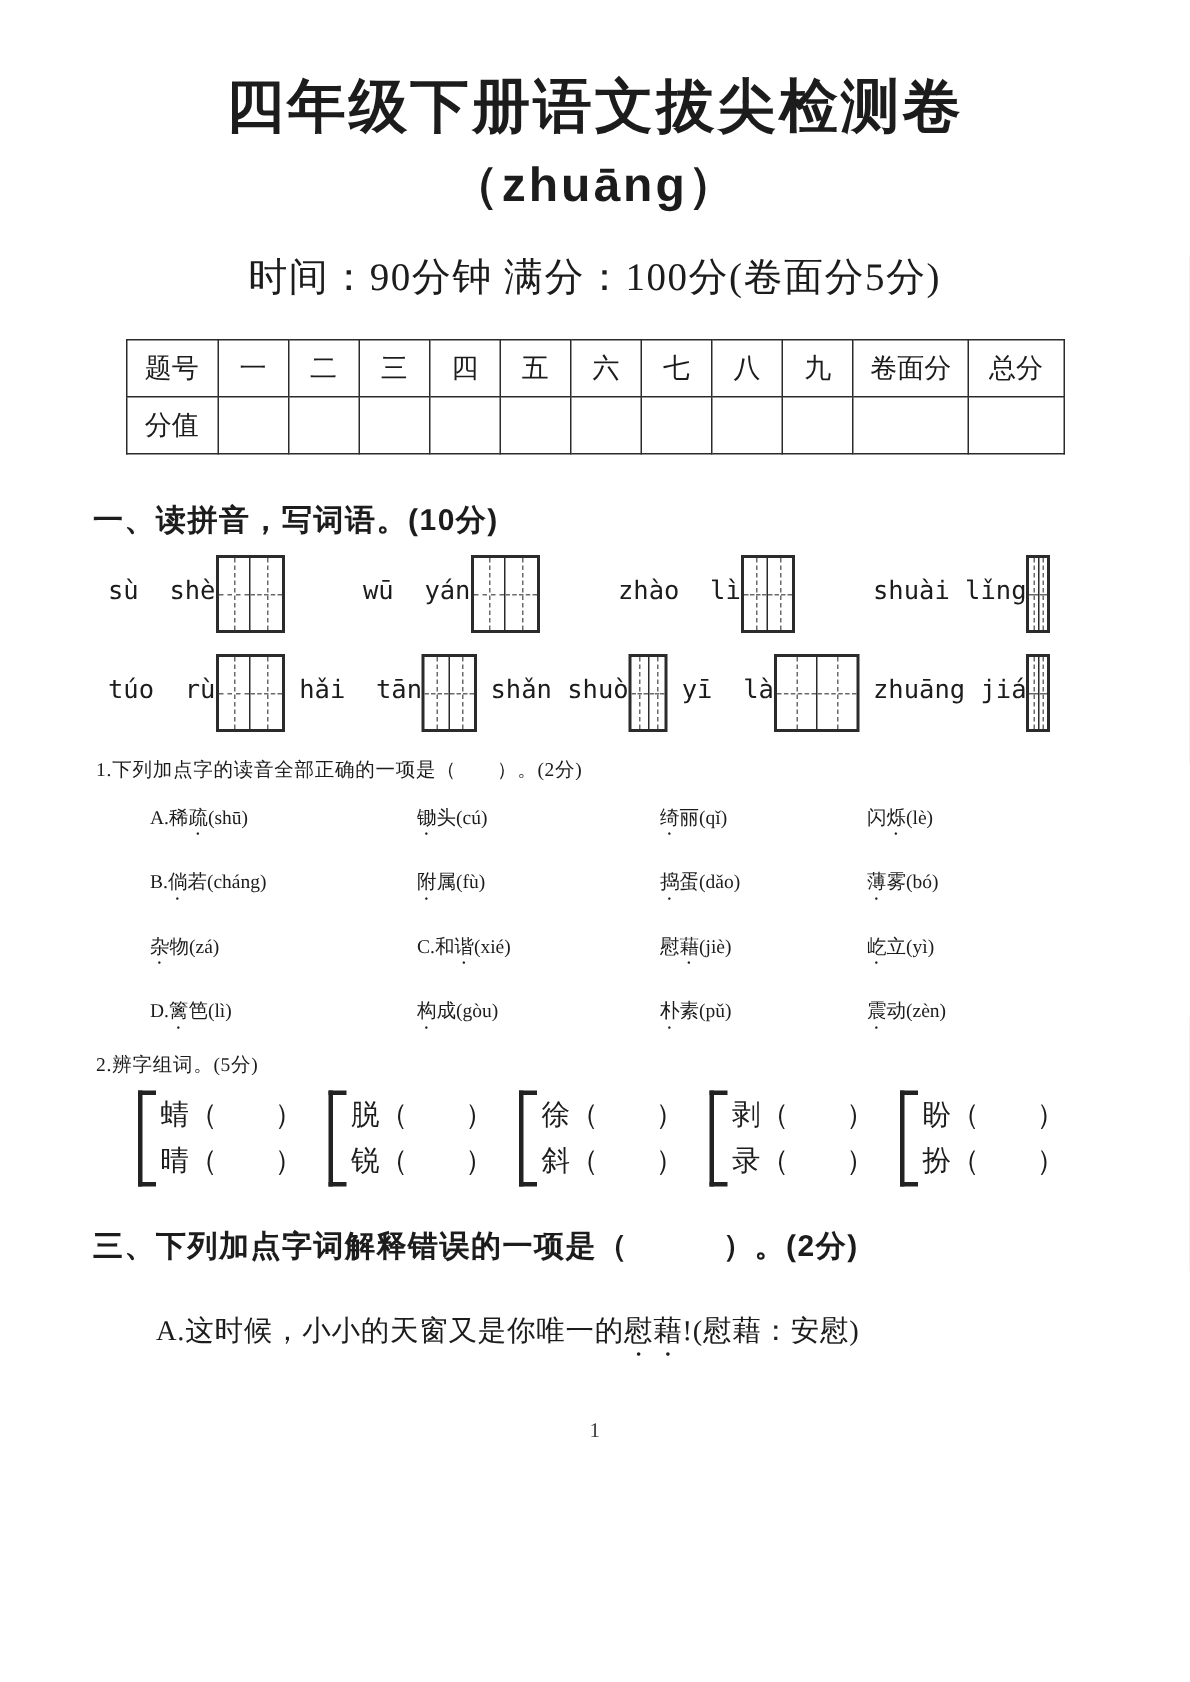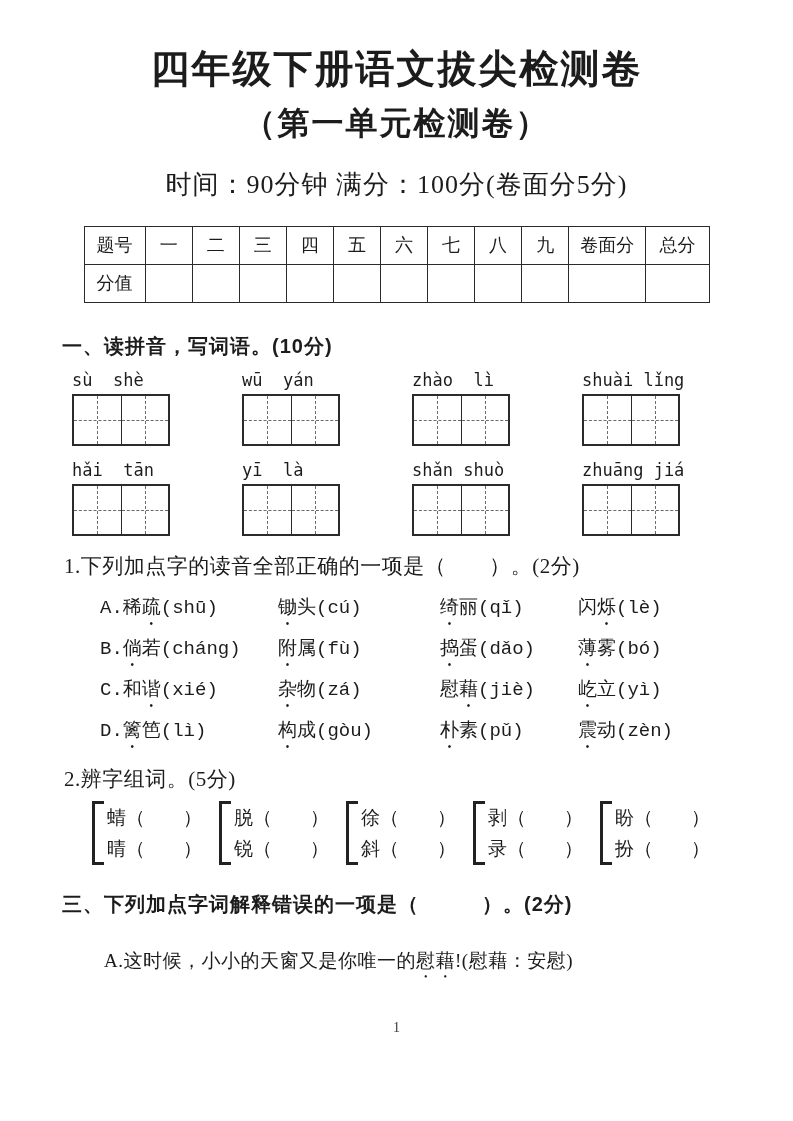--- a/index.html
+++ b/index.html
@@ -4,21 +4,21 @@
 <style>
   html,body{margin:0;padding:0;background:#e8e8e8;}
   .page{
     width:793px;height:1121px;background:#ffffff;margin:0 auto;
     overflow:hidden;position:relative;color:#1c1c1c;
     font-family:"Liberation Serif","DejaVu Serif",serif;
   }
   
   .title{
     margin:50px 0 0 0;text-align:center;
-    font-family:Liberation Mono, monospace;
+    font-family:Liberation Sans, sans-serif;
     font-weight:900;font-size:39px;line-height:1.15;letter-spacing:2px;
   }
   .subtitle{
     margin-top:8px;text-align:center;
     font-family:"Liberation Sans","DejaVu Sans",sans-serif;
     font-weight:900;font-size:32px;line-height:1.25;letter-spacing:2px;
   }
   .meta{margin-top:24px;text-align:center;font-size:26px;letter-spacing:1px;}
   
   .score-table{
@@ -38,44 +38,44 @@
     font-family:"Liberation Sans","DejaVu Sans",sans-serif;
     font-weight:700;font-size:20px;letter-spacing:1px;
   }
   .sec1-heading{margin:30px 0 0 62px;}
   .sec2-heading{margin:26px 0 0 62px;}
   .sec3-heading{margin:26px 0 0 62px;}
   
   .py-row{
     margin:10px 0 0 72px;width:628px;display:flex;justify-content:space-between;
   }
-  .py-unit{width:118px;display:flex;flex-direction:column;align-items:flex-start;}
+  .py-unit{width:118px;display:flex;flex-direction:row;align-items:center;}
   .py-label{
     font-family:"DejaVu Sans Mono",monospace;font-size:17px;white-space:pre;
     margin-bottom:4px;
   }
   .wbox{
     width:94px;height:48px;border:2px solid #2b2b2b;display:flex;box-sizing:content-box;
     position:relative;
   }
   .wbox .cell{flex:1;position:relative;border-right:1.6px solid #2b2b2b;}
   .wbox .cell:last-child{border-right:none;}
   .wbox .cell::before{
     content:"";position:absolute;left:50%;top:0;bottom:0;border-left:1px dashed #6a6a6a;
   }
   .wbox .cell::after{
     content:"";position:absolute;top:50%;left:0;right:0;border-top:1px dashed #6a6a6a;
   }
   .py-row.second{margin-top:14px;}
   
-  .q-stem{margin:16px 0 0 64px;font-size:21px;letter-spacing:0.5px;}
+  .q-stem{margin:16px 0 0 64px;font-size:13px;letter-spacing:0.5px;}
   .options{
     margin:14px 0 0 100px;display:grid;
     grid-template-columns:178px 162px 138px auto;
-    row-gap:5px;font-size:19px;align-items:baseline;font-family:Liberation Mono, monospace;
+    row-gap:19px;font-size:13px;align-items:baseline;
   }
   .dotted{
     -webkit-text-emphasis:filled dot #1c1c1c;text-emphasis:filled dot #1c1c1c;
     -webkit-text-emphasis-position:under right;text-emphasis-position:under right;
   }
   
   .groups{
     margin:8px 0 0 92px;width:618px;display:flex;justify-content:space-between;
   }
   .group{display:flex;align-items:center;}
@@ -89,21 +89,21 @@
   
   .sent-a{margin:30px 0 0 104px;font-size:19px;letter-spacing:0.5px;}
   .page-num{margin-top:38px;text-align:center;font-size:14px;color:#3a3a3a;}
 </style>
 </head>
 <body>
 
 <div class="page">
 
   <div class="title">四年级下册语文拔尖检测卷</div>
-  <div class="subtitle">（第一单元检测卷）</div>
+  <div class="subtitle">（zhuāng）</div>
   <div class="meta">时间：90分钟  满分：100分(卷面分5分)</div>
 
   <table class="score-table">
     <tbody>
         <tr>
       <td class="c-label">题号</td>
       <td class="c-num">一</td>
       <td class="c-num">二</td>
       <td class="c-num">三</td>
       <td class="c-num">四</td>
@@ -160,35 +160,42 @@
       <span class="py-label">shuài lǐng</span>
       <div class="wbox">
           <div class="cell"></div>
           <div class="cell"></div>
         </div>
     </div>
   </div>
 
   <div class="py-row second">
     <div class="py-unit">
+      <span class="py-label">túo  rù</span>
+      <div class="wbox">
+          <div class="cell"></div>
+          <div class="cell"></div>
+        </div>
+    </div>
+    <div class="py-unit">
       <span class="py-label">hǎi  tān</span>
       <div class="wbox">
           <div class="cell"></div>
           <div class="cell"></div>
         </div>
     </div>
     <div class="py-unit">
+      <span class="py-label">shǎn shuò</span>
+      <div class="wbox">
+          <div class="cell"></div>
+          <div class="cell"></div>
+        </div>
+    </div>
+    <div class="py-unit">
       <span class="py-label">yī  là</span>
-      <div class="wbox">
-          <div class="cell"></div>
-          <div class="cell"></div>
-        </div>
-    </div>
-    <div class="py-unit">
-      <span class="py-label">shǎn shuò</span>
       <div class="wbox">
           <div class="cell"></div>
           <div class="cell"></div>
         </div>
     </div>
     <div class="py-unit">
       <span class="py-label">zhuāng jiá</span>
       <div class="wbox">
           <div class="cell"></div>
           <div class="cell"></div>
@@ -203,22 +210,22 @@
     <span><span>A.</span><span>稀</span><span class="dotted">疏</span><span>(shū)</span></span>
     <span><span></span><span class="dotted">锄</span><span>头(cú)</span></span>
     <span><span></span><span class="dotted">绮</span><span>丽(qǐ)</span></span>
     <span><span>闪</span><span class="dotted">烁</span><span>(lè)</span></span>
 
     <span><span>B.</span><span></span><span class="dotted">倘</span><span>若(cháng)</span></span>
     <span><span></span><span class="dotted">附</span><span>属(fù)</span></span>
     <span><span></span><span class="dotted">捣</span><span>蛋(dǎo)</span></span>
     <span><span></span><span class="dotted">薄</span><span>雾(bó)</span></span>
 
+    <span><span></span><span class="dotted">杂</span><span>物(zá)</span></span>
     <span><span>C.</span><span>和</span><span class="dotted">谐</span><span>(xié)</span></span>
-    <span><span></span><span class="dotted">杂</span><span>物(zá)</span></span>
     <span><span>慰</span><span class="dotted">藉</span><span>(jiè)</span></span>
     <span><span></span><span class="dotted">屹</span><span>立(yì)</span></span>
 
     <span><span>D.</span><span></span><span class="dotted">篱</span><span>笆(lì)</span></span>
     <span><span></span><span class="dotted">构</span><span>成(gòu)</span></span>
     <span><span></span><span class="dotted">朴</span><span>素(pǔ)</span></span>
     <span><span></span><span class="dotted">震</span><span>动(zèn)</span></span>
   </div>
 
   <div class="q-stem" style="margin-top:12px;">2.辨字组词。(5分)</div>

